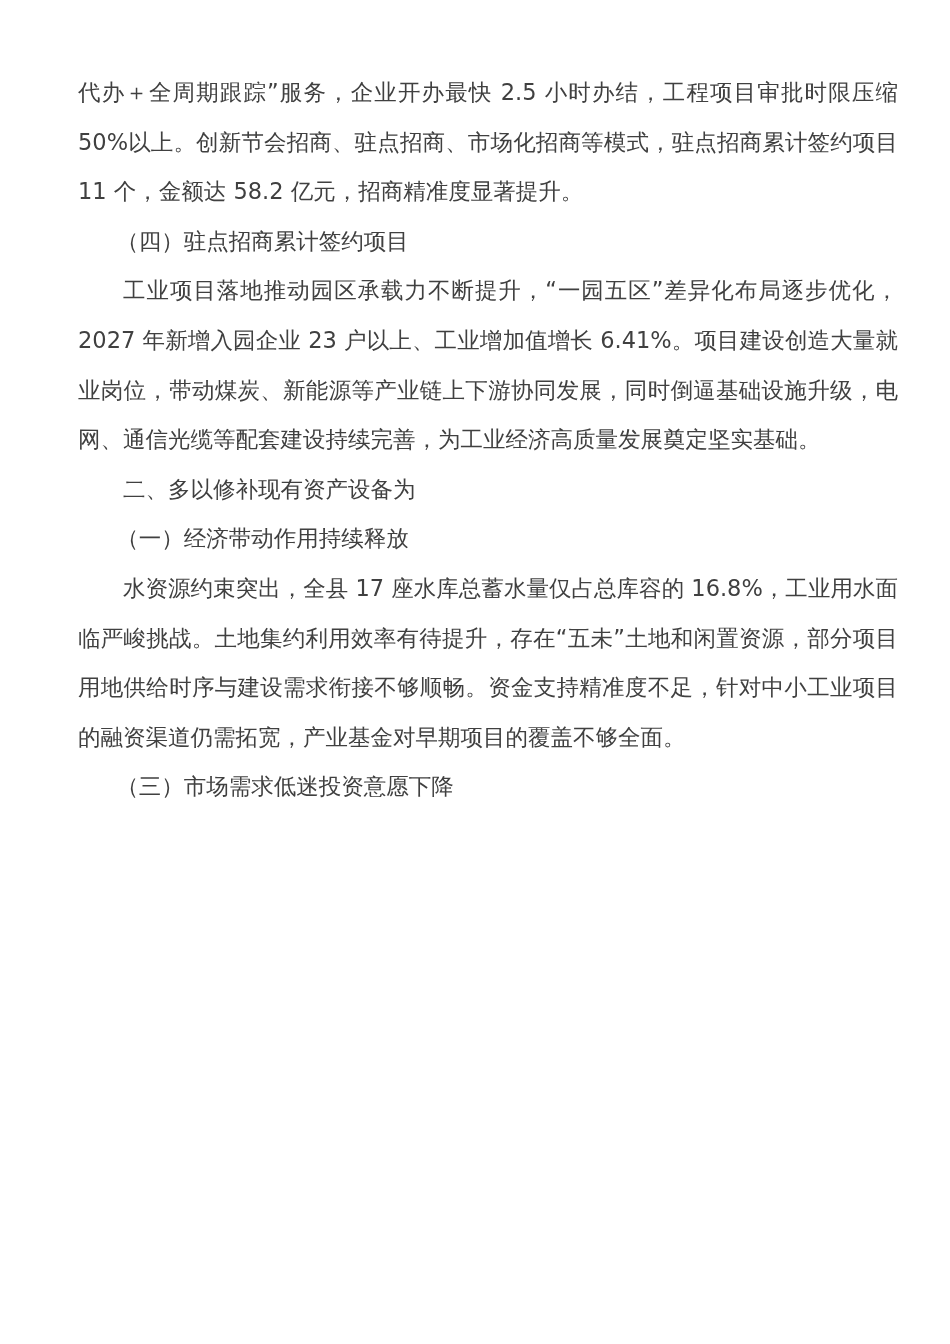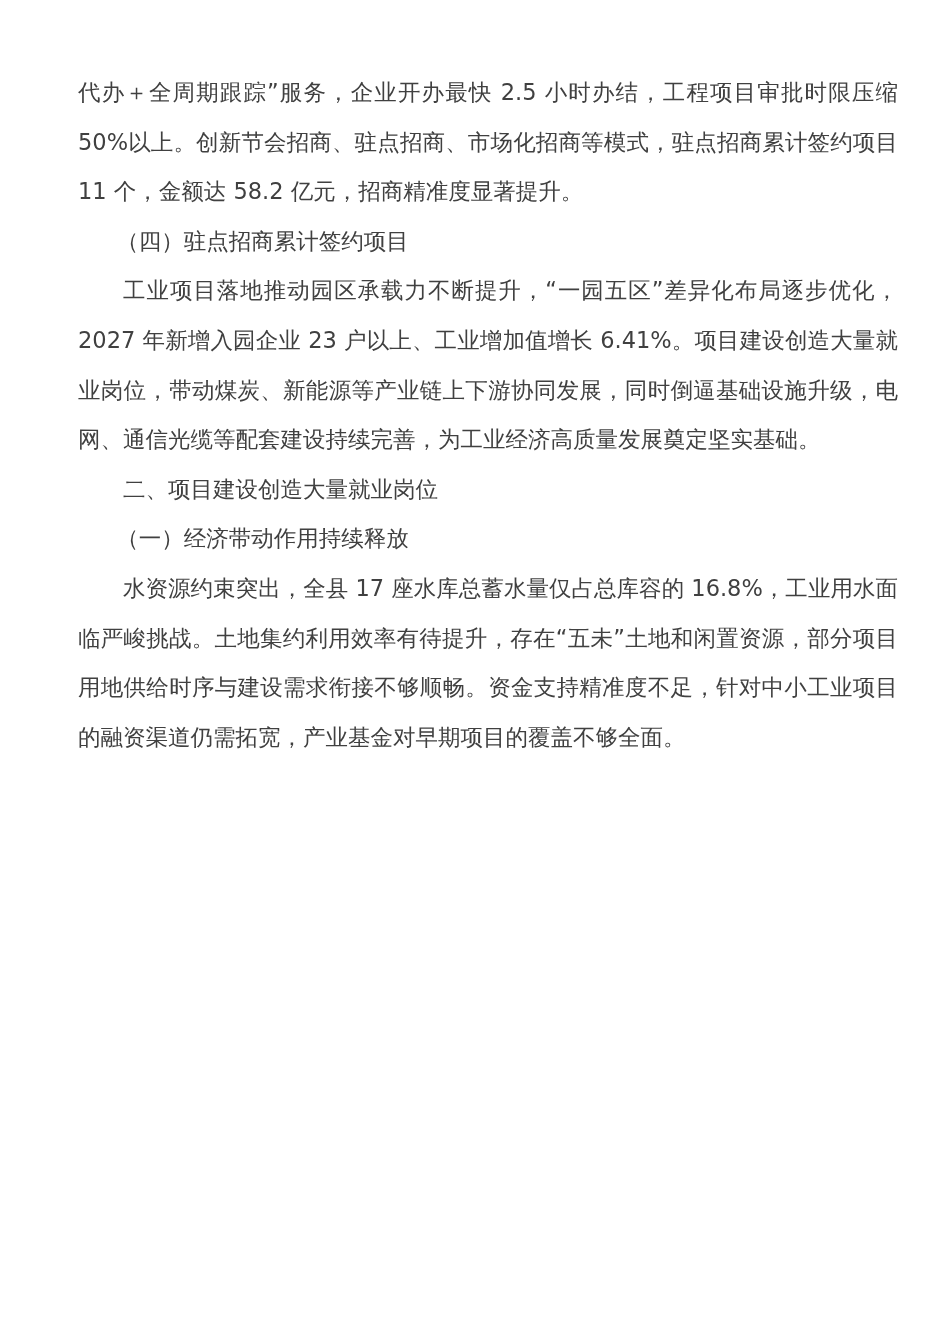--- a/index.html
+++ b/index.html
@@ -22,16 +22,17 @@
   .heading { margin: 0; text-indent: 2em; }
   .heading.sub { text-indent: 1.7em; }
 </style>
 </head>
 <body>
 
 <div class="page">
   <p class="para noindent">代办＋全周期跟踪”服务，企业开办最快 2.5 小时办结，工程项目审批时限压缩 50%以上。创新节会招商、驻点招商、市场化招商等模式，驻点招商累计签约项目 11 个，金额达 58.2 亿元，招商精准度显著提升。</p>
   <p class="heading sub">（四）驻点招商累计签约项目</p>
   <p class="para">工业项目落地推动园区承载力不断提升，“一园五区”差异化布局逐步优化，2027 年新增入园企业 23 户以上、工业增加值增长 6.41%。项目建设创造大量就业岗位，带动煤炭、新能源等产业链上下游协同发展，同时倒逼基础设施升级，电网、通信光缆等配套建设持续完善，为工业经济高质量发展奠定坚实基础。</p>
-  <p class="heading">二、项目建设创造大量就业岗位</p>
+  <p class="heading">二、多以修补现有资产设备为</p>
   <p class="heading sub">（一）经济带动作用持续释放</p>
   <p class="para">水资源约束突出，全县 17 座水库总蓄水量仅占总库容的 16.8%，工业用水面临严峻挑战。土地集约利用效率有待提升，存在“五未”土地和闲置资源，部分项目用地供给时序与建设需求衔接不够顺畅。资金支持精准度不足，针对中小工业项目的融资渠道仍需拓宽，产业基金对早期项目的覆盖不够全面。</p>
+  <p class="heading sub">（三）市场需求低迷投资意愿下降</p>
 </div>
 
 </body></html>

